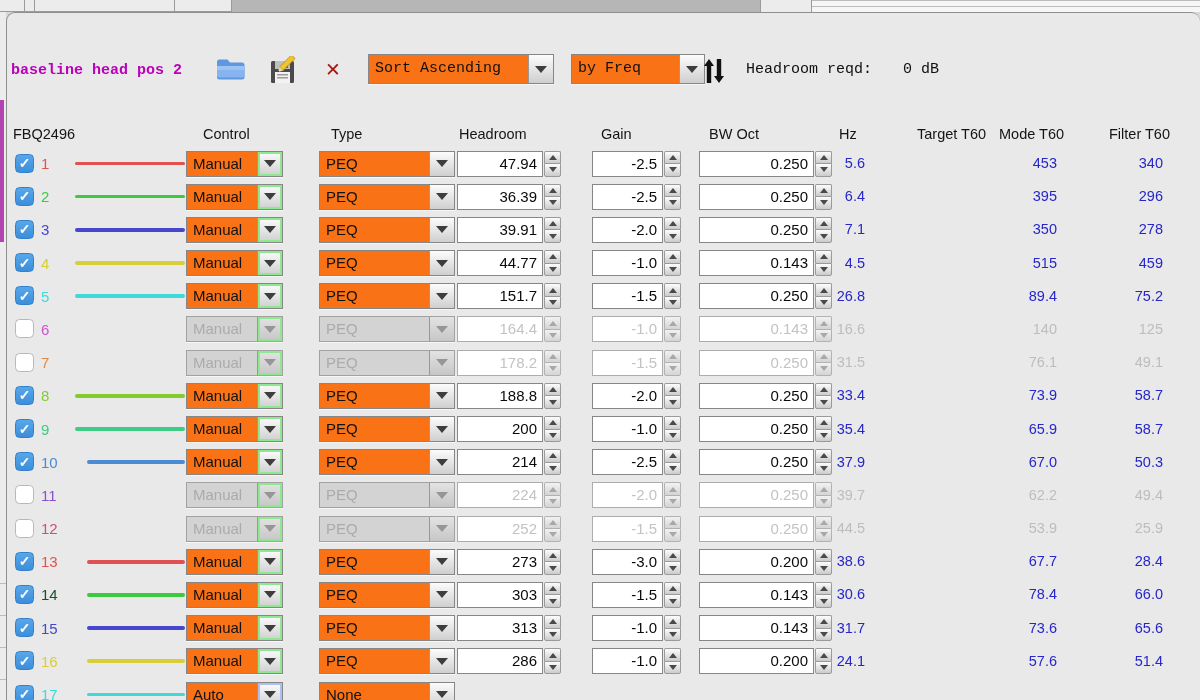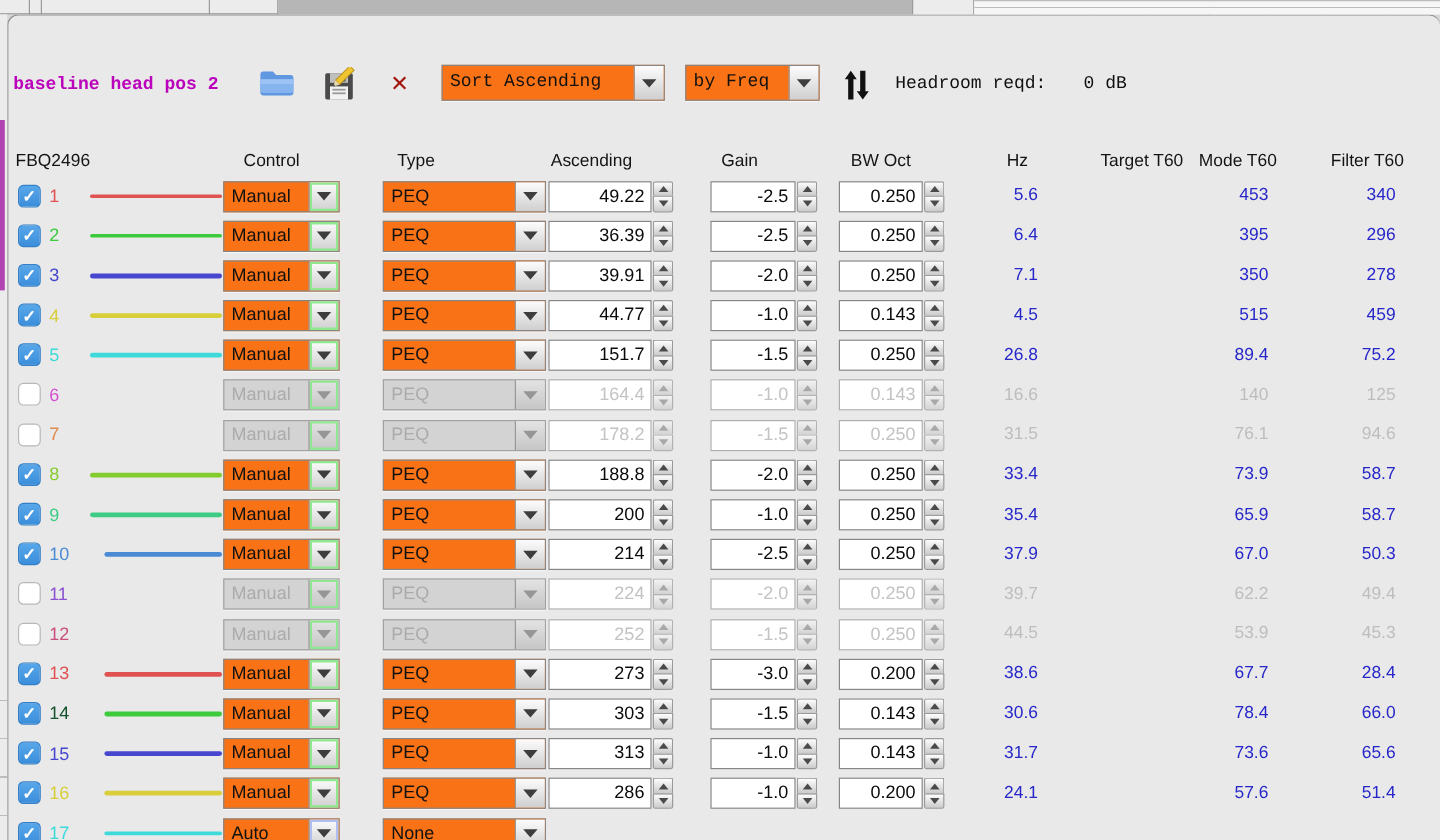--- a/index.html
+++ b/index.html
@@ -66,21 +66,21 @@
   .cb.on .chk { display:block; }
   .num { position:absolute; left:34px; font-size:15px; line-height:33.2px; }
   .line { position:absolute; top:14.5px; height:3.8px; border-radius:2px; }
 
   .row .ctrl { left:179px; top:3.5px; width:97px; }
   .row .type { left:312px; top:3.5px; width:136px; }
 
   .spinner { position:absolute; top:3.5px; height:26px; display:flex; }
   .spinner.freq { left:450px; width:104px; }
   .spinner.gain { left:571px; width:103px;padding-left:14px; }
-  .spinner.bw   { left:692px; width:88px; }
+  .spinner.bw   { left:692px; width:133px; }
   .st { flex:1; background:#fff; border:1px solid #868686; font-size:15px; text-align:right;
         padding:0 5px; line-height:23px; color:#0a0a0a; }
   .sb { width:17px; display:flex; flex-direction:column; margin-left:1px; }
   .su,.sd { flex:1; background:linear-gradient(#fdfdfd,#cbcbcb); border:1px solid #9a9a9a;
             display:flex; align-items:center; justify-content:center; }
   .su { border-bottom:none; border-radius:2px 2px 0 0; }
   .sd { border-radius:0 0 2px 2px; }
   .su i { width:0; height:0; border-left:4px solid transparent; border-right:4px solid transparent;
           border-bottom:5px solid #4a4a4a; }
   .sd i { width:0; height:0; border-left:4px solid transparent; border-right:4px solid transparent;
@@ -154,42 +154,42 @@
 
     <span class="tbicon xicon" style="left:319px;">✕</span>
 
     <div class="combo tb" style="left:361px;width:186px;">
       <span class="ct">Sort Ascending</span>
       <span class="ca">
           <i></i>
         </span>
     </div>
 
-    <div class="combo tb" style="left:564px;width:112px;">
+    <div class="combo tb" style="left:564px;width:134px;">
       <span class="ct">by Freq</span>
       <span class="ca">
           <i></i>
         </span>
     </div>
 
     <span class="tbicon sorticon" style="left:696px;">
       <svg width="22" height="26" viewBox="0 0 22 26">
         <path d="M6 1 L11 8 H8.2 V25 H3.8 V8 H1 Z" fill="#111"></path>
         <path d="M16 25 L11 18 H13.8 V1 H18.2 V18 H21 Z" fill="#111"></path>
       </svg>
     </span>
 
     <span class="hdlabel" style="left:739px;">Headroom reqd:</span>
     <span class="hdlabel" style="left:896px;">0 dB</span>
   </div>
 
   <span class="hdr" style="left:6px;">FBQ2496</span>
   <span class="hdr" style="left:196px;">Control</span>
   <span class="hdr" style="left:324px;">Type</span>
-  <span class="hdr" style="left:452px;">Ascending</span>
+  <span class="hdr" style="left:452px;">Headroom</span>
   <span class="hdr" style="left:594px;">Gain</span>
   <span class="hdr" style="left:702px;">BW Oct</span>
   <span class="hdr" style="left:832px;">Hz</span>
   <span class="hdr" style="left:910px;">Target T60</span>
   <span class="hdr" style="left:992px;">Mode T60</span>
   <span class="hdr" style="left:1102px;">Filter T60</span>
 
   <div class="rows">
       <div class="row">
     <span class="cb on">
@@ -203,21 +203,21 @@
             <i></i>
           </span>
     </div>
     <div class="combo type">
       <span class="ct">PEQ</span>
       <span class="ca">
             <i></i>
           </span>
     </div>
     <div class="spinner freq">
-      <span class="st">49.22</span>
+      <span class="st">47.94</span>
       <span class="sb">
             <span class="su">
               <i></i>
             </span>
             <span class="sd">
               <i></i>
             </span>
           </span>
     </div>
     <div class="spinner gain">
@@ -570,21 +570,21 @@
               <i></i>
             </span>
             <span class="sd">
               <i></i>
             </span>
           </span>
     </div>
     <span class="val hz">31.5</span>
     <span class="val target"></span>
     <span class="val mode">76.1</span>
-    <span class="val filter">94.6</span>
+    <span class="val filter">49.1</span>
   </div>
       <div class="row">
     <span class="cb on">
           <span class="chk">✓</span>
         </span>
     <span class="num" style="color: rgb(132, 203, 46);">8</span>
     <span class="line" style="left: 68px; width: 110px; background: rgb(132, 203, 46);"></span>
     <div class="combo ctrl">
       <span class="ct">Manual</span>
       <span class="ca">
@@ -846,21 +846,21 @@
               <i></i>
             </span>
             <span class="sd">
               <i></i>
             </span>
           </span>
     </div>
     <span class="val hz">44.5</span>
     <span class="val target"></span>
     <span class="val mode">53.9</span>
-    <span class="val filter">45.3</span>
+    <span class="val filter">25.9</span>
   </div>
       <div class="row">
     <span class="cb on">
           <span class="chk">✓</span>
         </span>
     <span class="num" style="color: rgb(224, 82, 82);">13</span>
     <span class="line" style="left: 80px; width: 98px; background: rgb(224, 82, 82);"></span>
     <div class="combo ctrl">
       <span class="ct">Manual</span>
       <span class="ca">

